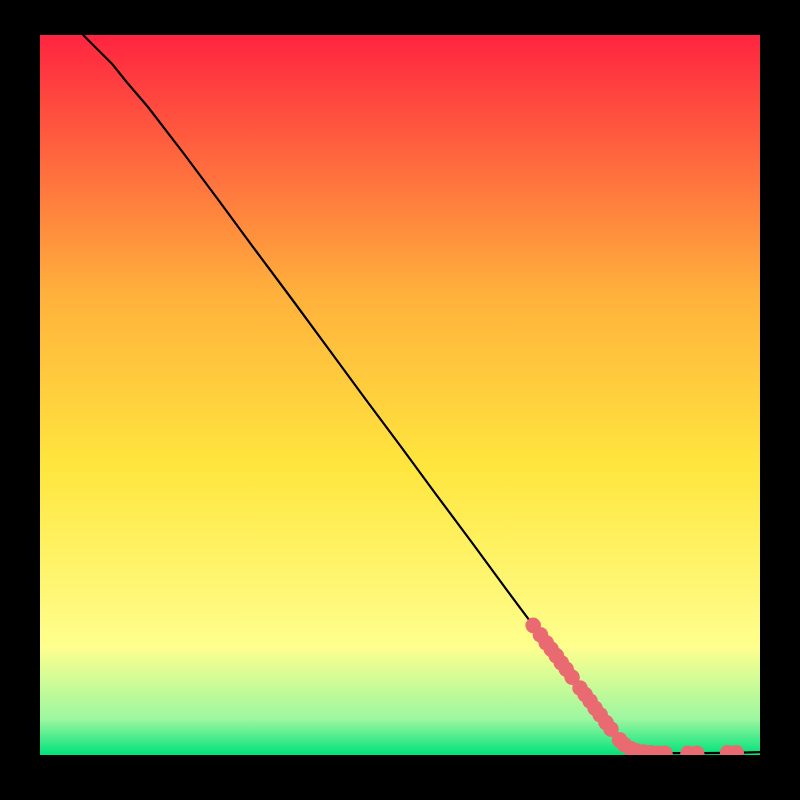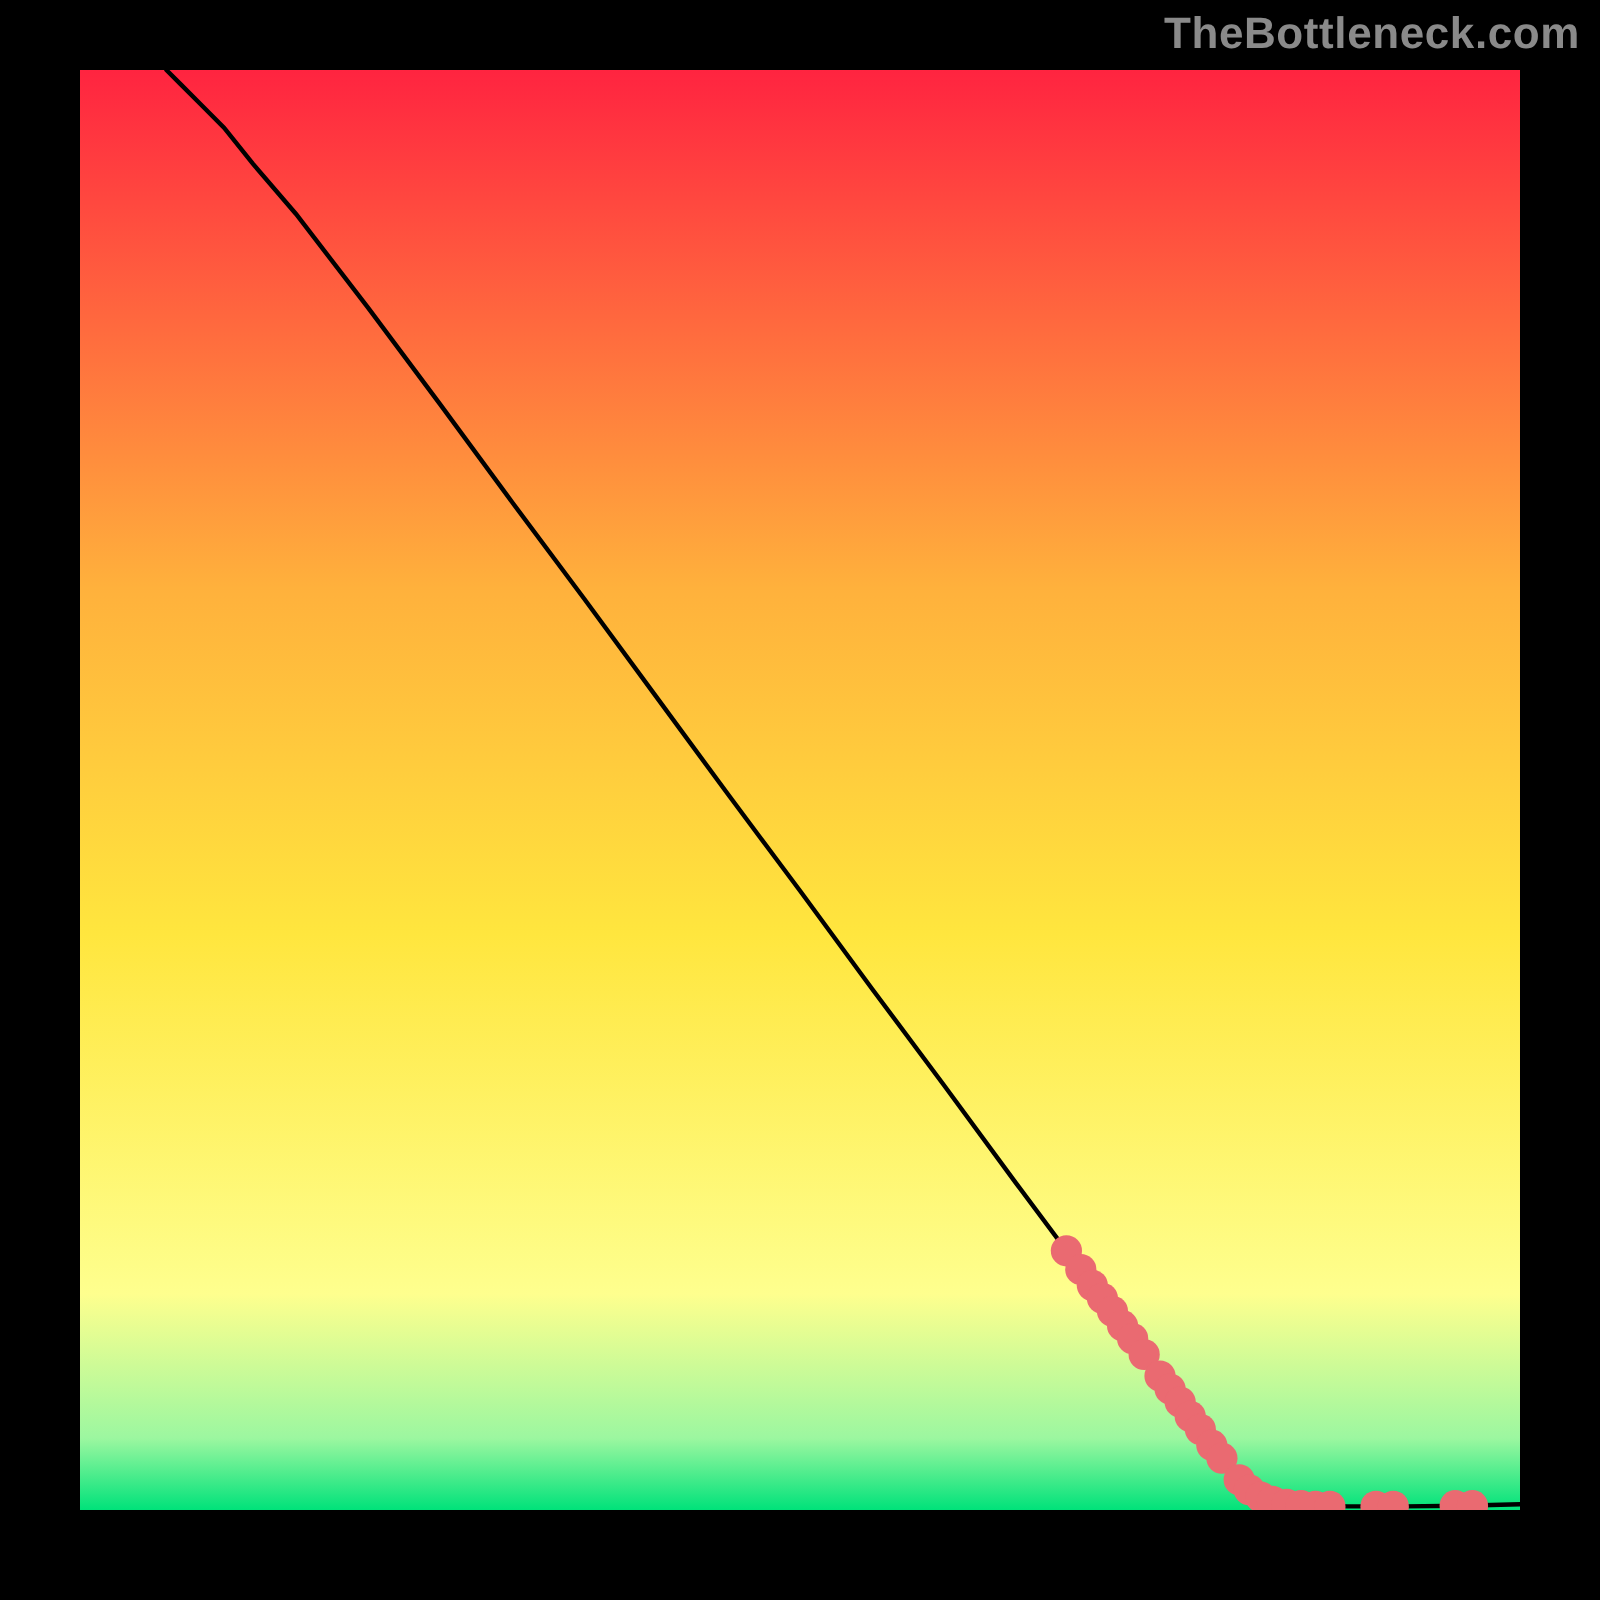--- a/index.html
+++ b/index.html
@@ -33,21 +33,20 @@
     top: 35px;
     width: 720px;
     height: 720px;
   }
   svg { display: block; }
 </style>
 </head>
 <body>
 
 <div class="frame">
-  <div class="attribution">TheBottleneck.com</div>
 
   <div class="canvas-wrap">
     <svg id="chart-svg" width="720" height="720" viewBox="0 0 720 720">
       <defs>
         <linearGradient id="bg-grad" x1="0" y1="0" x2="0" y2="1">
           <stop id="g0" offset="0%" stop-color="#ff2440"></stop>
           <stop id="g1" offset="36%" stop-color="#ffb13c"></stop>
           <stop id="g2" offset="60%" stop-color="#ffe63e"></stop>
           <stop id="g3" offset="85%" stop-color="#feff8e"></stop>
           <stop id="g4" offset="95%" stop-color="#9cf7a0"></stop>

